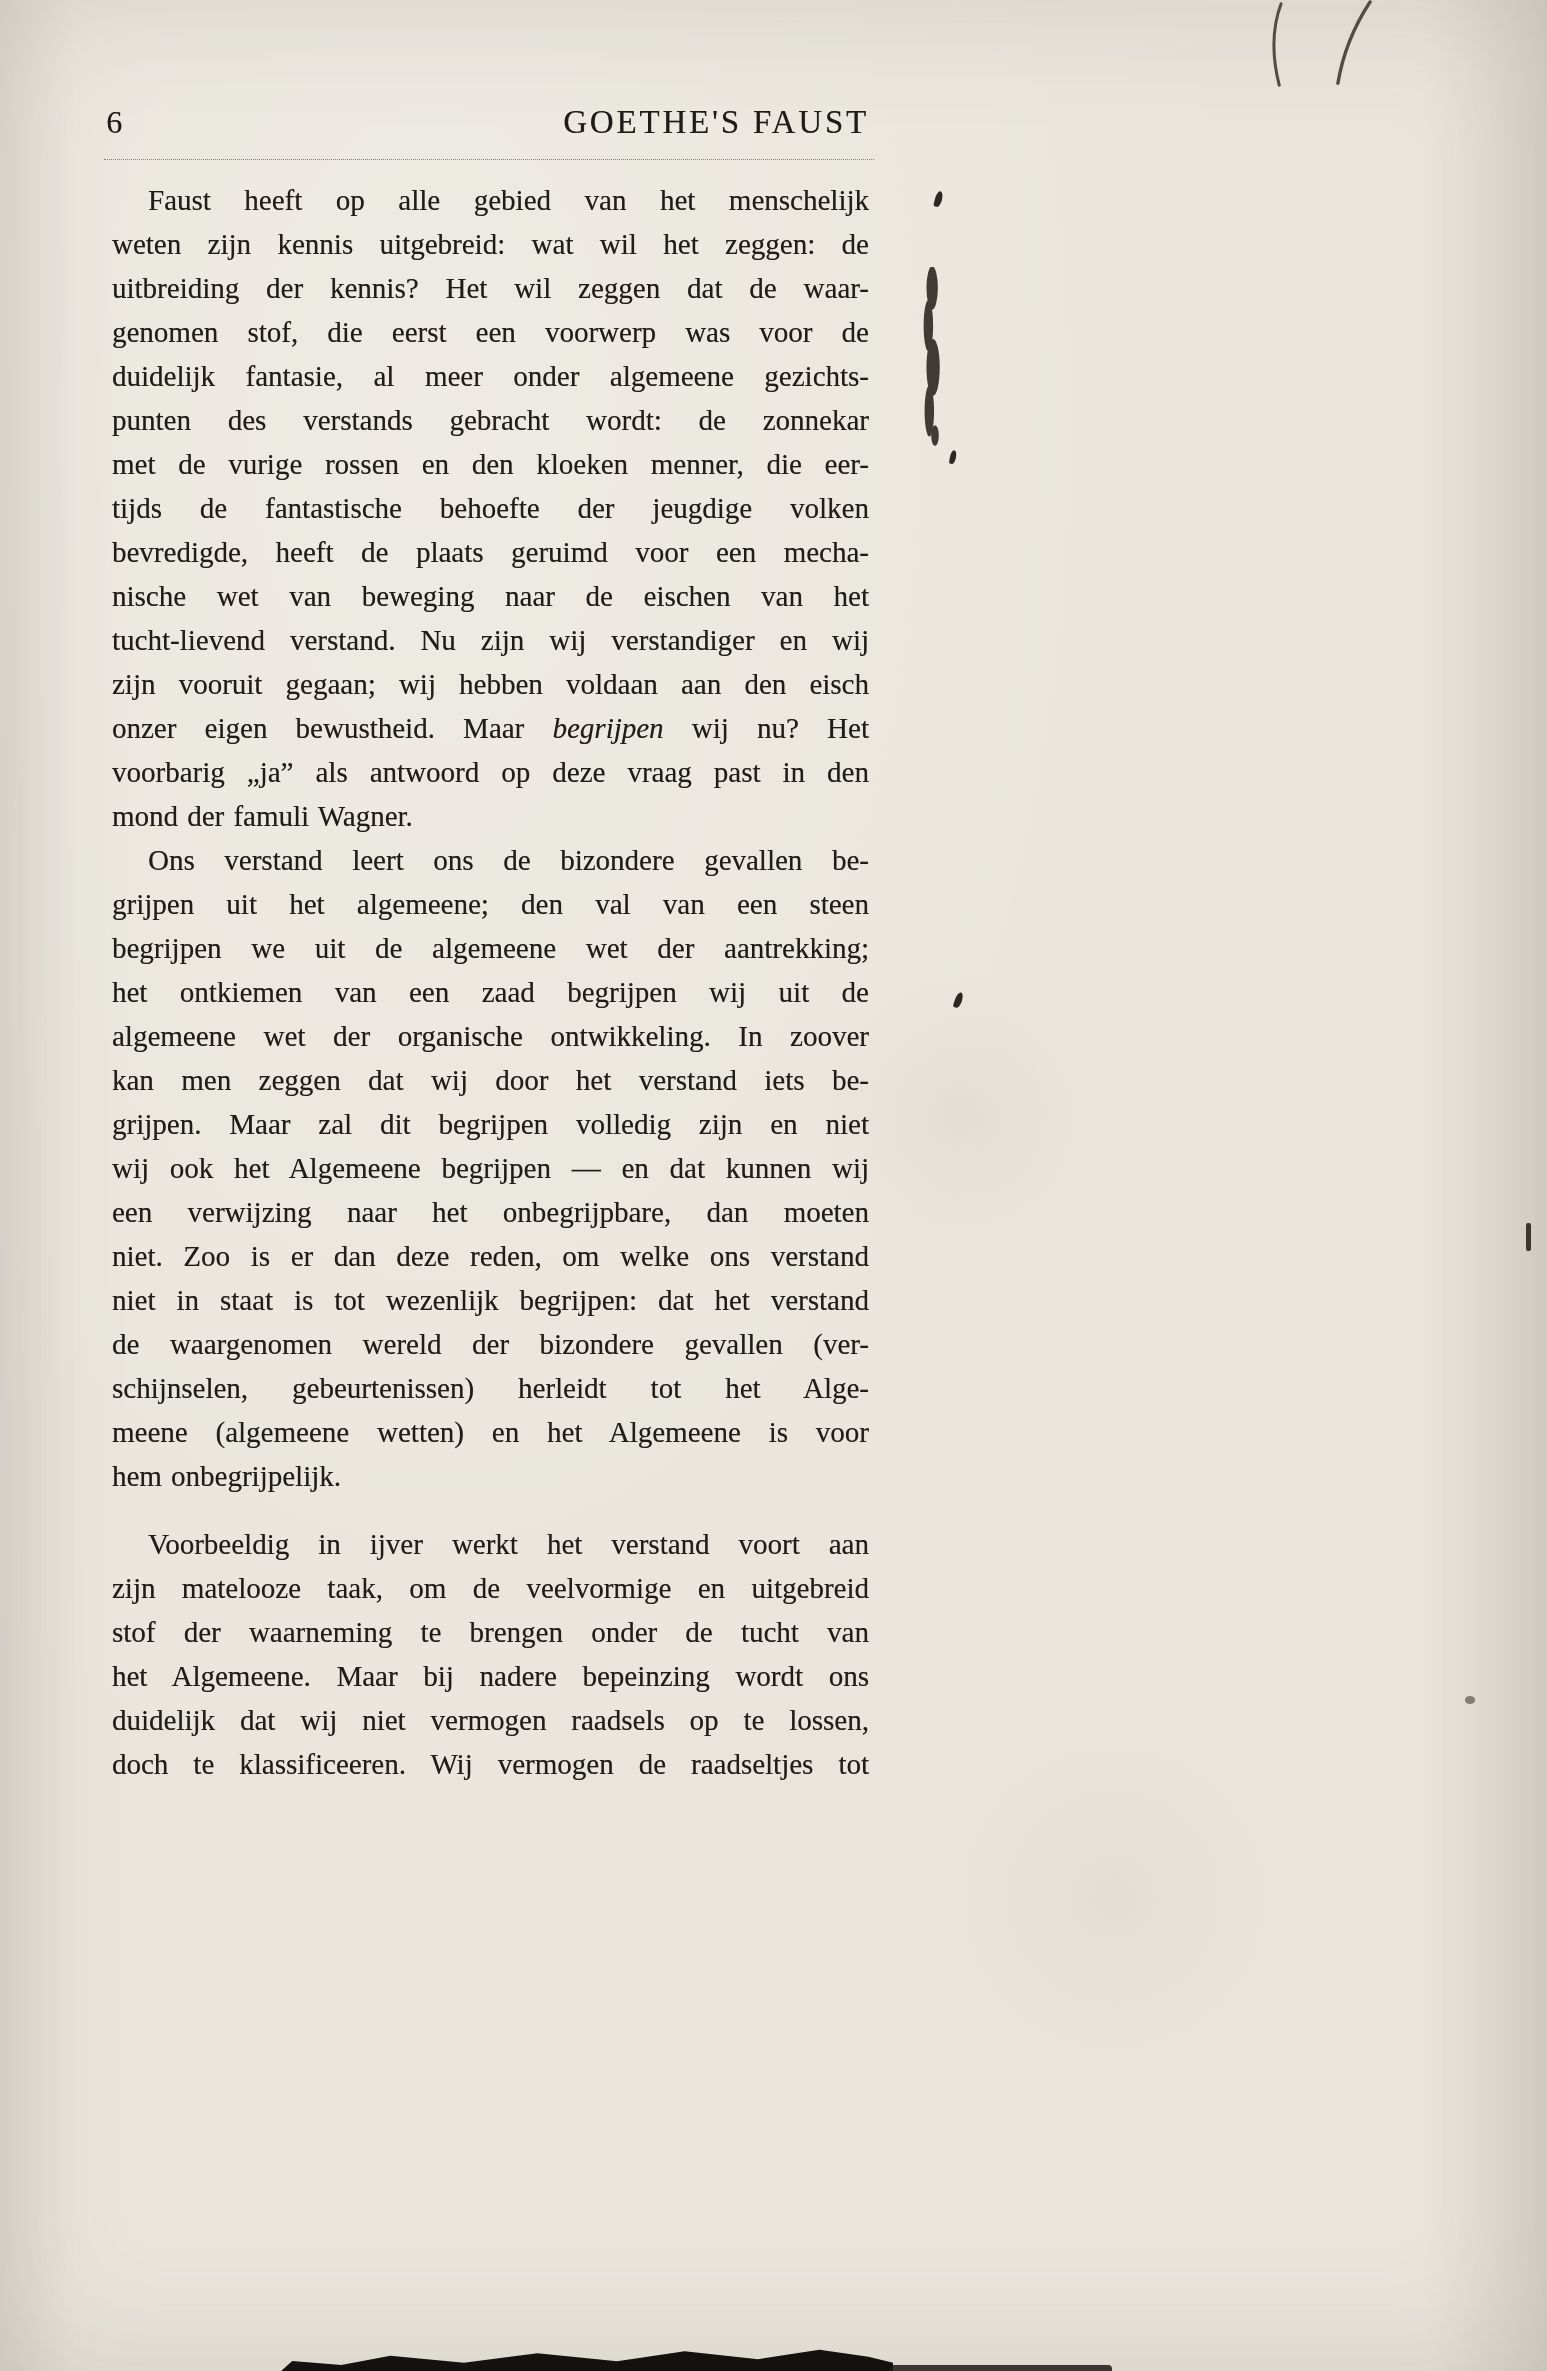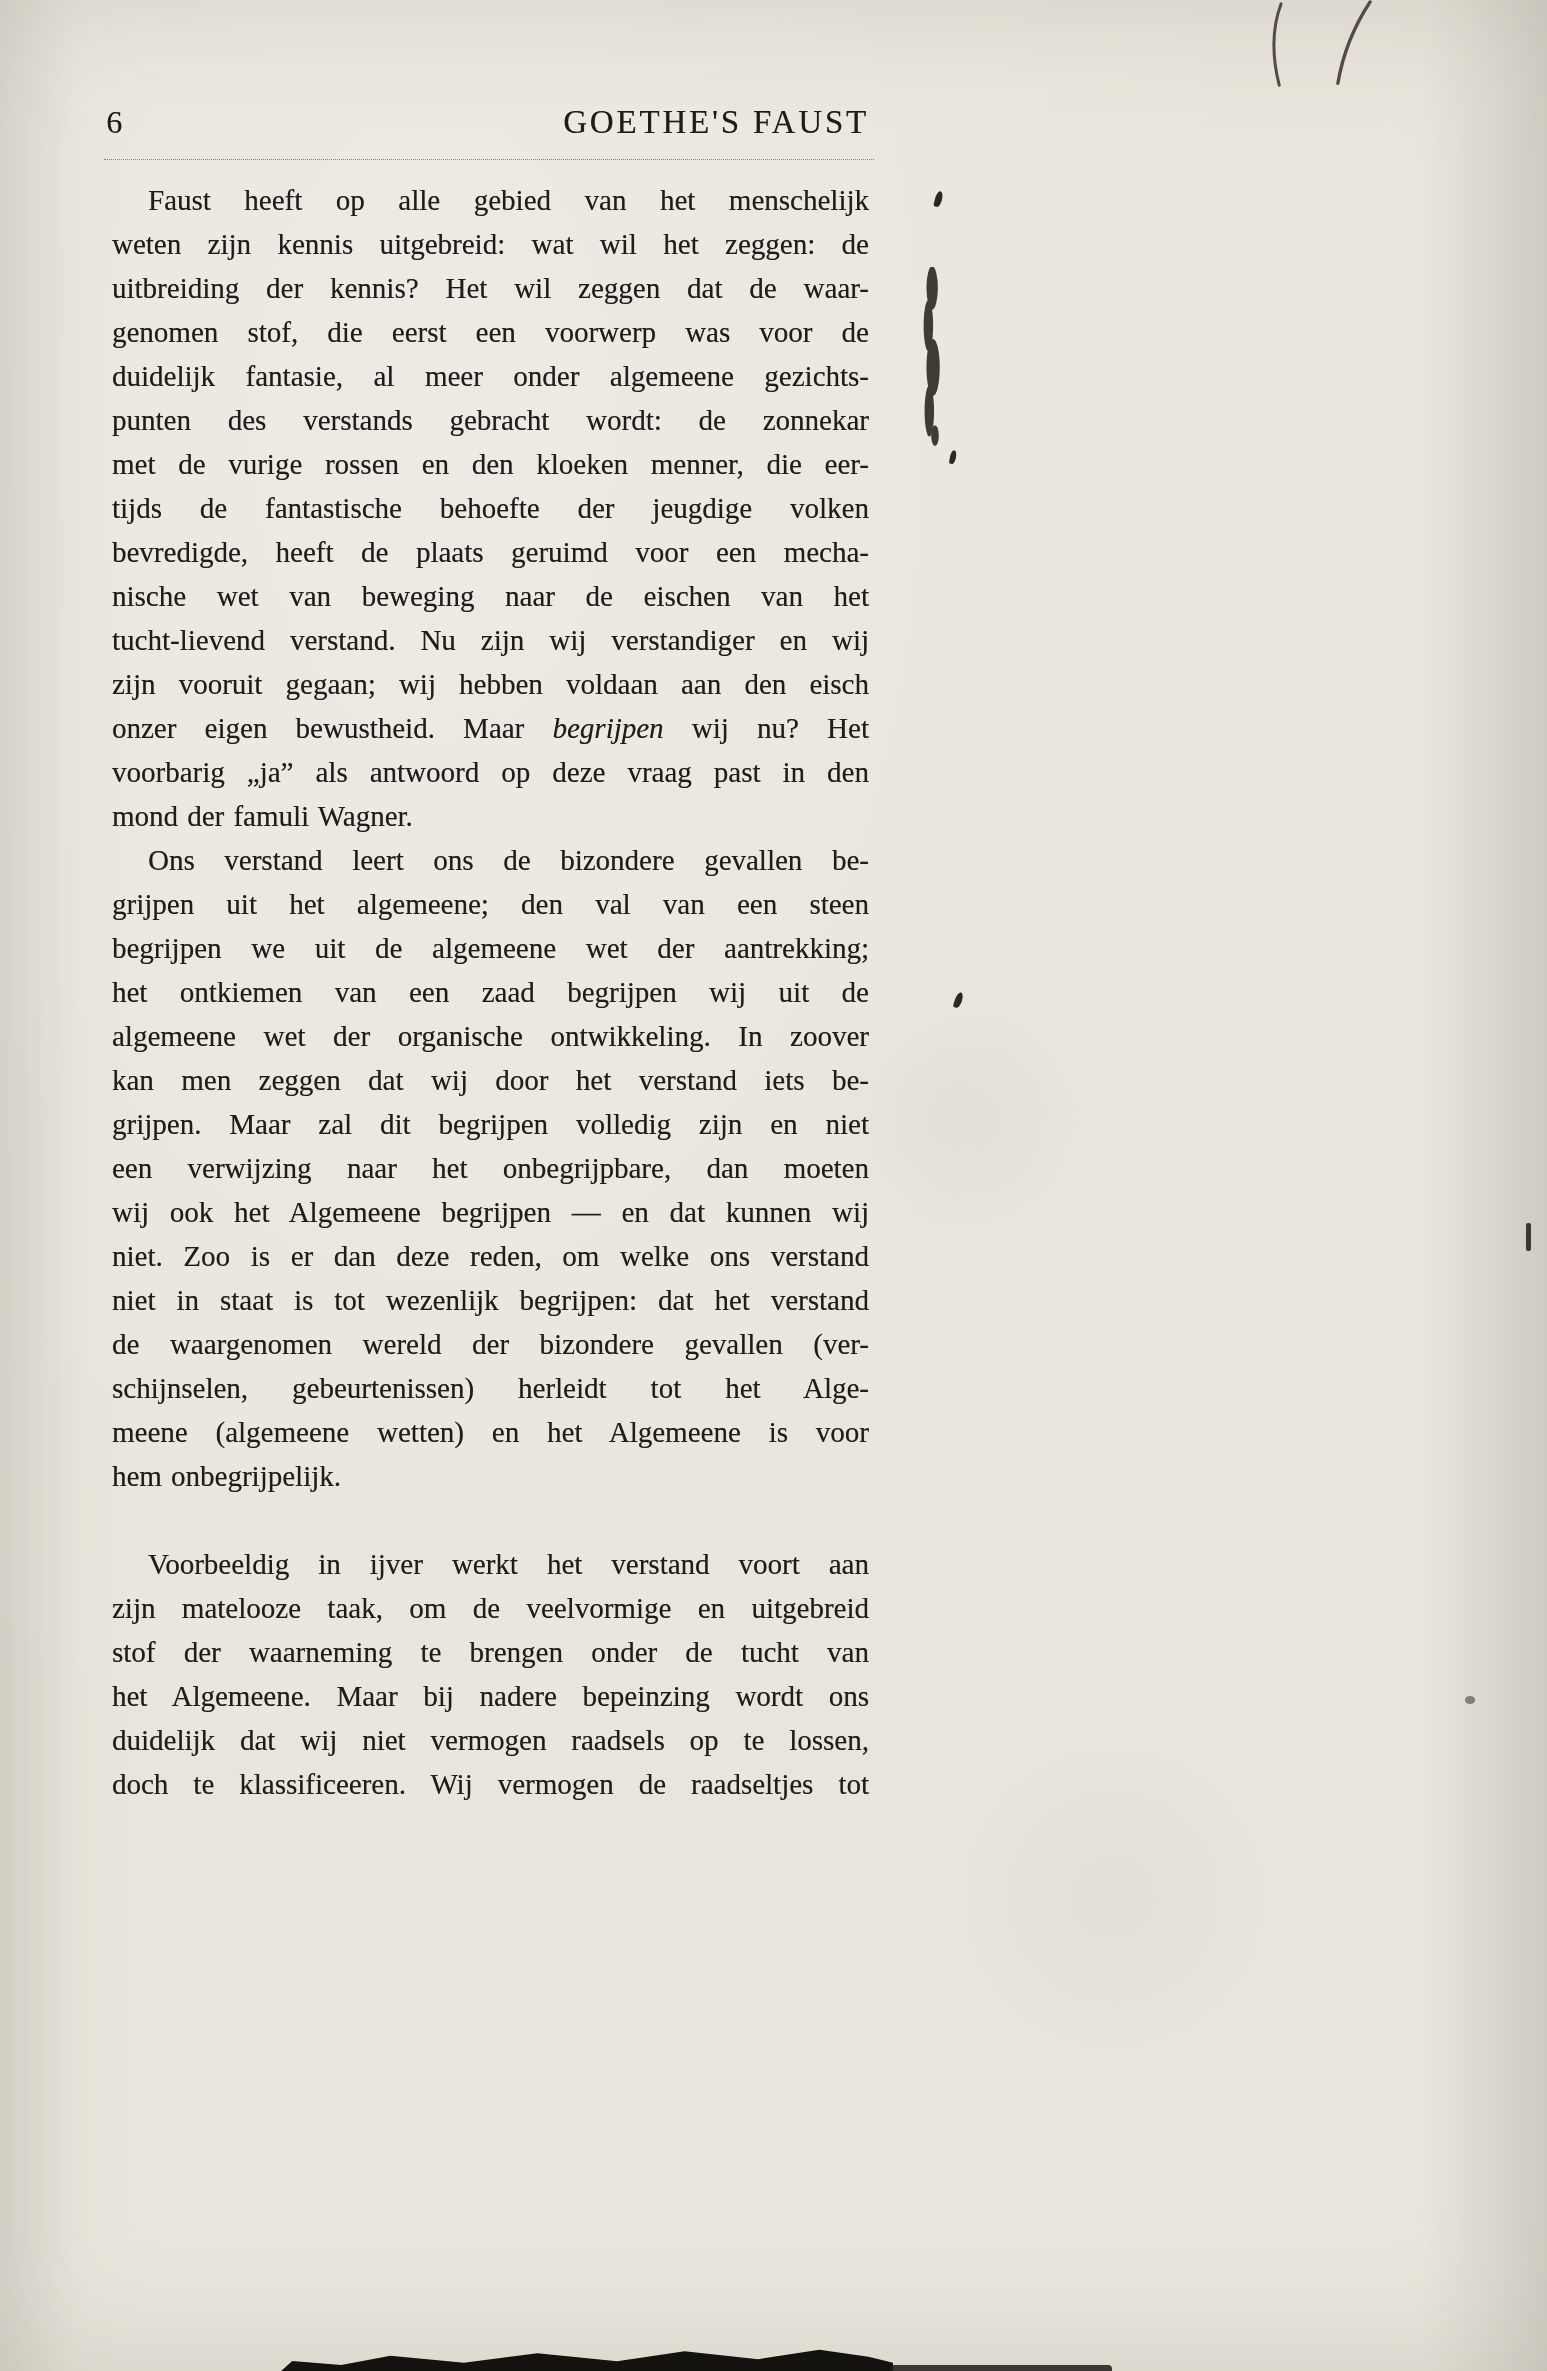--- a/index.html
+++ b/index.html
@@ -45,21 +45,21 @@
     position: absolute; top: 159px; left: 104px; width: 770px;
     border-top: 1.9px dotted rgba(62,58,50,0.6);
   }
 
   
   .text-block {
     position: absolute; top: 178px; left: 112px; width: 757px;
     font-size: 29px; line-height: 44px;
     word-spacing: 1.9px;
   }
-  .paragraph.gap-before { margin-top: 44px; }
+  .paragraph.gap-before { margin-top: 24px; }
   .line { text-align: justify; text-align-last: justify; }
   .line.indent { text-indent: 36px; }
   .line.last { text-align-last: left; }
   .italic { font-style: italic; }
 
   
   .artifact { position: absolute; pointer-events: none; }
   .pen-strokes { left: 1247px; top: 0; }
   .ink-streak { left: 914px; top: 267px; opacity: 0.88; }
   .speck { background: #2c2721; border-radius: 60% 55% 55% 20%; }
@@ -109,22 +109,22 @@
         <div class="line last">mond der famuli Wagner.</div>
       </div>
       <div class="paragraph">
         <div class="line indent">Ons verstand leert ons de bizondere gevallen be-</div>
         <div class="line">grijpen uit het algemeene; den val van een steen</div>
         <div class="line">begrijpen we uit de algemeene wet der aantrekking;</div>
         <div class="line">het ontkiemen van een zaad begrijpen wij uit de</div>
         <div class="line">algemeene wet der organische ontwikkeling. In zoover</div>
         <div class="line">kan men zeggen dat wij door het verstand iets be-</div>
         <div class="line">grijpen. Maar zal dit begrijpen volledig zijn en niet</div>
+        <div class="line">wij ook het Algemeene begrijpen — en dat kunnen wij</div>
         <div class="line">een verwijzing naar het onbegrijpbare, dan moeten</div>
-        <div class="line">wij ook het Algemeene begrijpen — en dat kunnen wij</div>
         <div class="line">niet. Zoo is er dan deze reden, om welke ons verstand</div>
         <div class="line">niet in staat is tot wezenlijk begrijpen: dat het verstand</div>
         <div class="line">de waargenomen wereld der bizondere gevallen (ver-</div>
         <div class="line">schijnselen, gebeurtenissen) herleidt tot het Alge-</div>
         <div class="line">meene (algemeene wetten) en het Algemeene is voor</div>
         <div class="line last">hem onbegrijpelijk.</div>
       </div>
       <div class="paragraph gap-before">
         <div class="line indent">Voorbeeldig in ijver werkt het verstand voort aan</div>
         <div class="line">zijn matelooze taak, om de veelvormige en uitgebreid</div>

